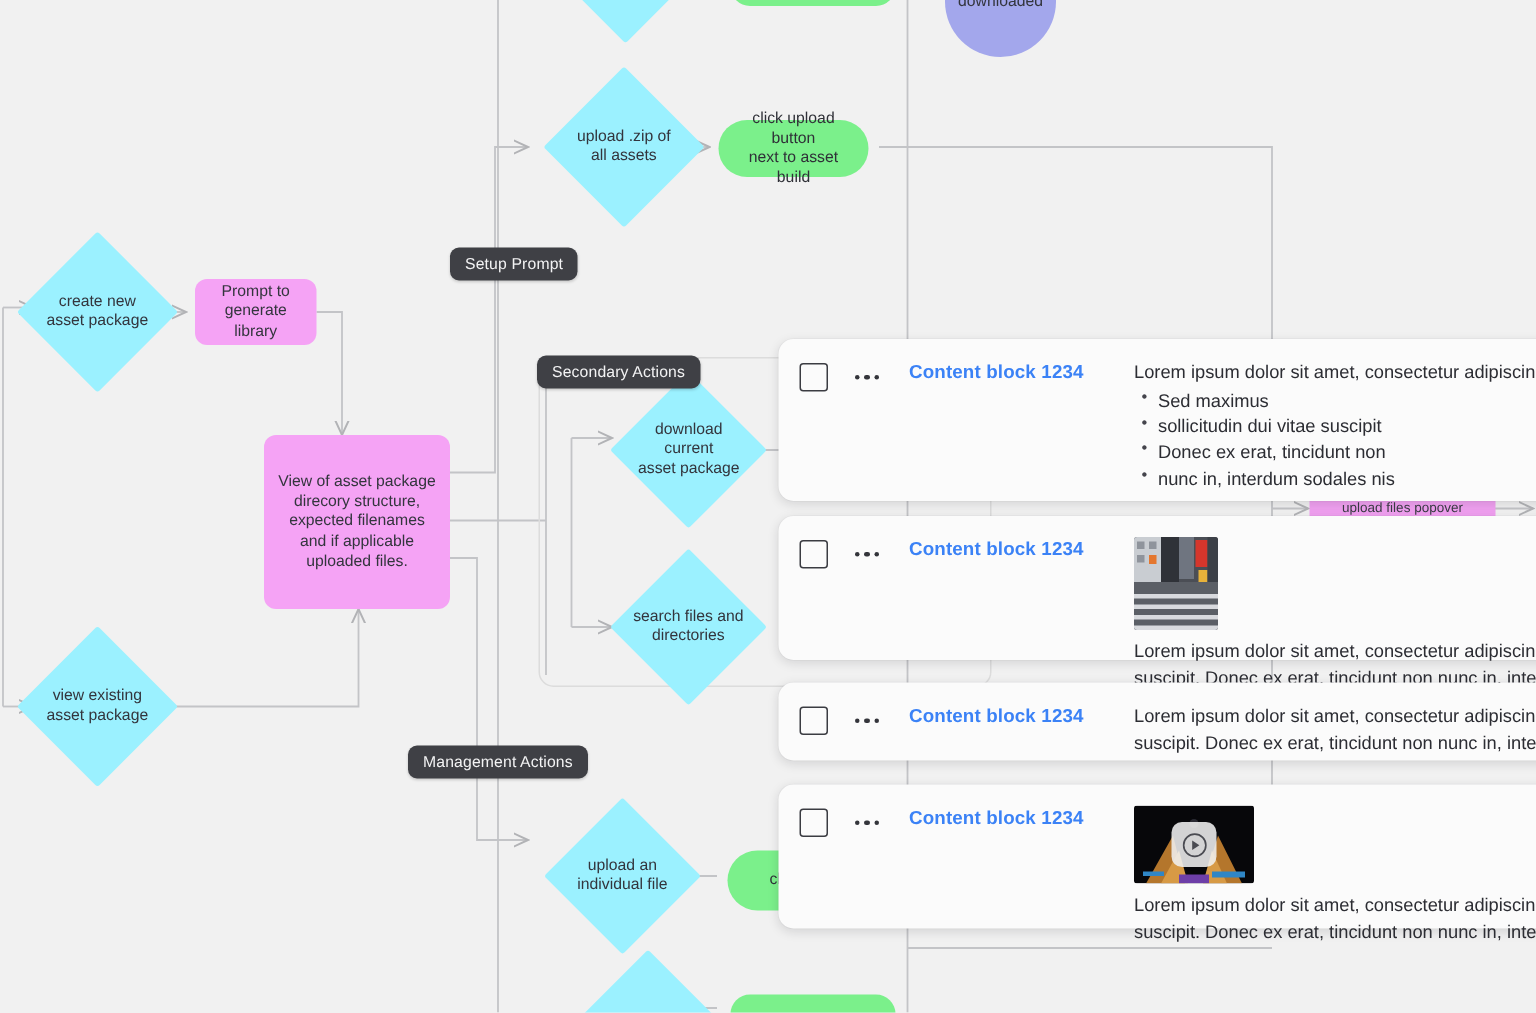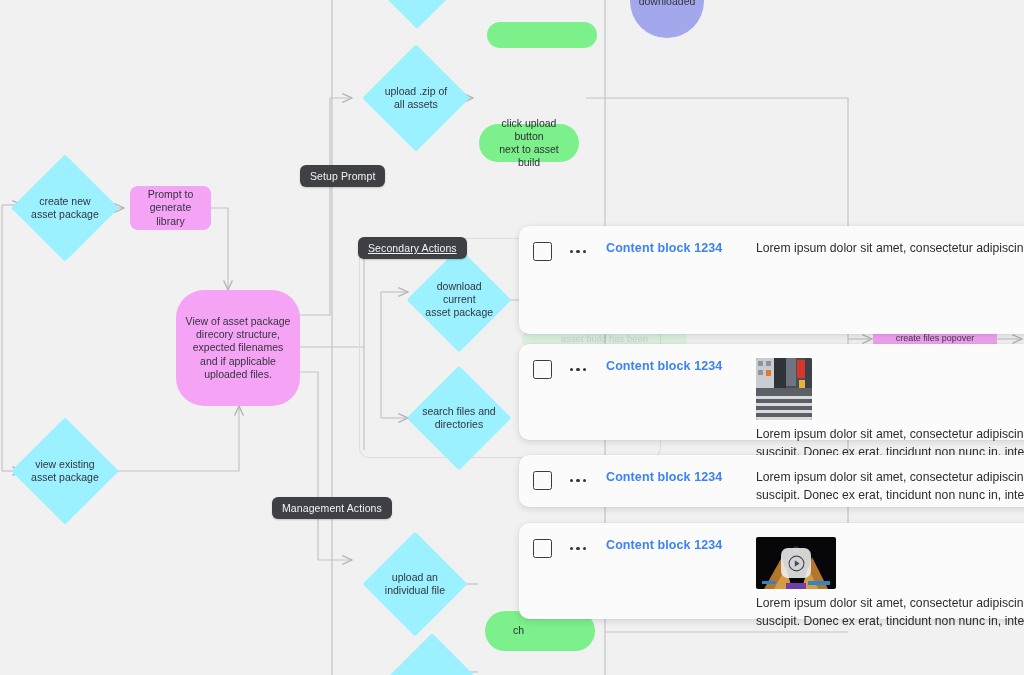--- a/index.html
+++ b/index.html
@@ -35,21 +35,20 @@
     color:#33353d;
   }
   .pill{
     background:#7bf08b;
     border-radius:22px;
     font-size:10.5px;
     padding:6px 10px;
     box-sizing:border-box;
     color:#2f3037;
     line-height:1.25;
-    margin-top:44px;
   }
   .circle{
     background:#a3a7ec;
     border-radius:50%;
     font-size:10.5px;
     color:#33353d;
   }
   .popover-pink{
     background:#f0a0f0;
     font-size:9px;
@@ -184,21 +183,21 @@
     <div class="node diamond" style="left:27px;top:170px;width:76px;height:76px;">
       <span class="lbl" style="white-space:pre-line;">create new
 asset package</span>
     </div>
 
     <div class="node rect" style="left:130px;top:186px;width:81px;height:44px;">
       <span style="white-space:pre-line;">Prompt to
 generate library</span>
     </div>
 
-    <div class="node rect" style="left:176px;top:290px;width:124px;height:116px;line-height:1.4;border-radius:28px;">
+    <div class="node rect" style="left:176px;top:290px;width:124px;height:116px;line-height:1.4;">
       <span>View of asset package direcory structure, expected filenames and if applicable uploaded files.</span>
     </div>
 
     <div class="node diamond" style="left:27px;top:433px;width:76px;height:76px;">
       <span class="lbl" style="white-space:pre-line;">view existing
 asset package</span>
     </div>
 
     <div class="node diamond" style="left:378px;top:60px;width:76px;height:76px;">
       <span class="lbl" style="white-space:pre-line;">upload .zip of
@@ -236,32 +235,29 @@
     <div class="node pill" style="left:485px;top:567px;width:110px;height:40px;justify-content:flex-start;padding-left:28px;">
       <span>ch</span>
     </div>
 
     <div class="node diamond" style="left:396px;top:648px;width:72px;height:72px;align-items:flex-start;padding-top:44px;box-sizing:border-box;">
       
     </div>
 
     <div class="node pill" style="left:487px;top:663px;width:110px;height:26px;"></div>
 
-    <div class="node ghost-pill" style="left:522px;top:328px;width:165px;height:22px;">
-      <span>asset build has been</span>
-    </div>
 
     <div class="node popover-pink" style="left:873px;top:331px;width:124px;height:16px;">
-      <span>create files popover</span>
+      <span>upload files popover</span>
     </div>
 
     <div class="badge" style="left:300px;top:165px;">
       <span>Setup Prompt</span>
     </div>
-    <div class="badge" style="left:358px;top:237px;text-decoration:underline;">
+    <div class="badge" style="left:358px;top:237px;">
       <span>Secondary Actions</span>
     </div>
     <div class="badge" style="left:272px;top:497px;">
       <span>Management Actions</span>
     </div>
   </div>
 
   <div class="cards">
 
     <div class="card" style="top:226px;height:108px;">
@@ -269,20 +265,26 @@
         <div class="checkbox"></div>
         <div class="dots">
             <i></i>
             <i></i>
             <i></i>
           </div>
       </div>
       <div class="card-title">Content block 1234</div>
       <div class="card-body">
         <p>Lorem ipsum dolor sit amet, consectetur adipiscing</p>
+        <ul>
+          <li>Sed maximus</li>
+          <li>sollicitudin dui vitae suscipit</li>
+          <li>Donec ex erat, tincidunt non</li>
+          <li>nunc in, interdum sodales nis</li>
+        </ul>
       </div>
     </div>
 
     <div class="card" style="top:344px;height:96px;">
       <div class="card-left">
         <div class="checkbox"></div>
         <div class="dots">
             <i></i>
             <i></i>
             <i></i>

